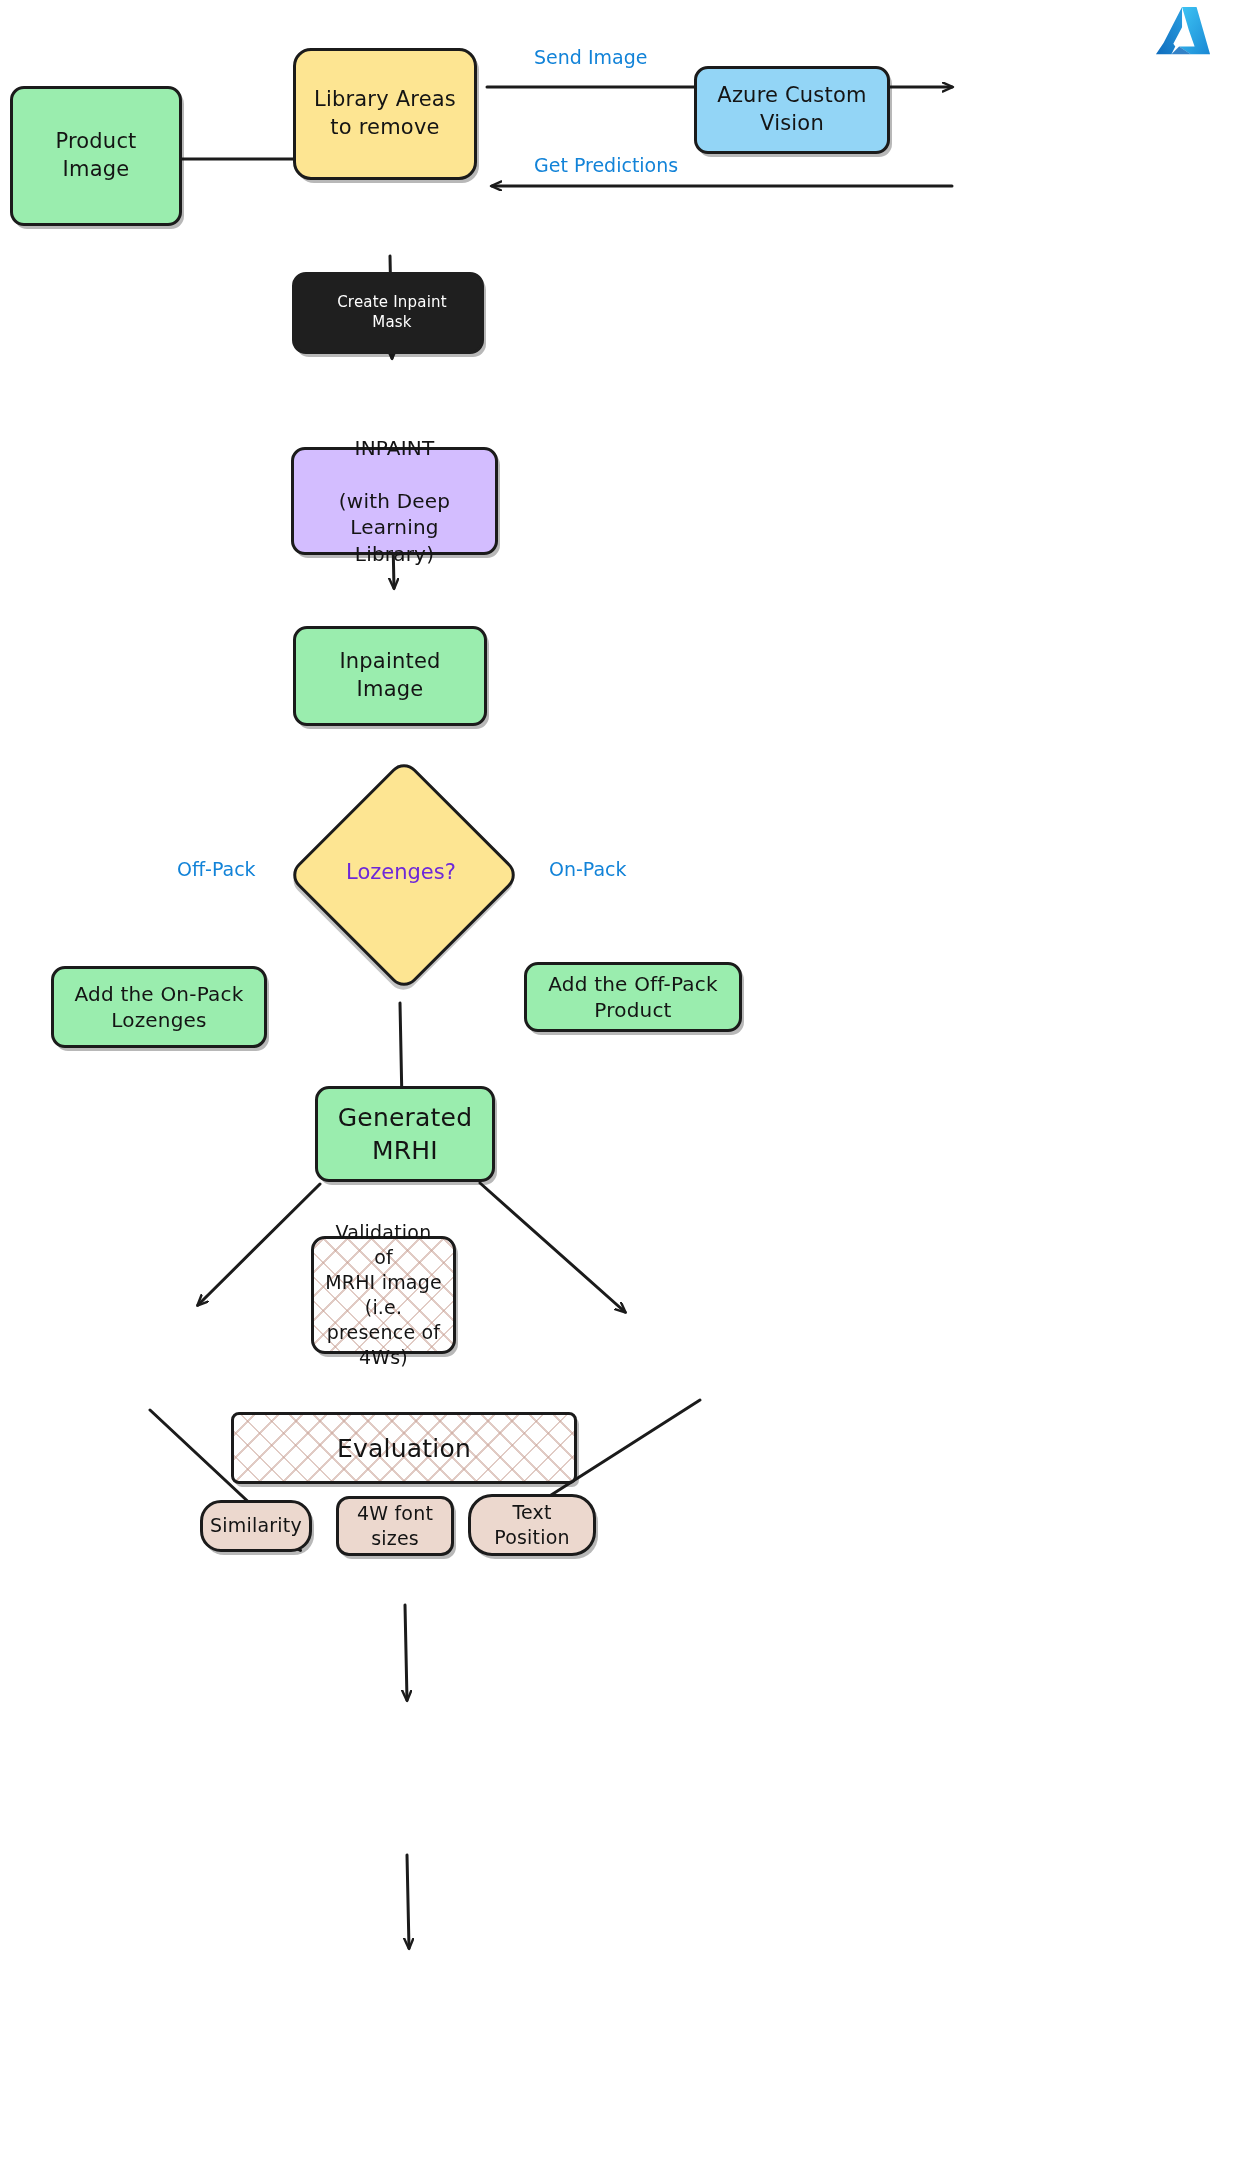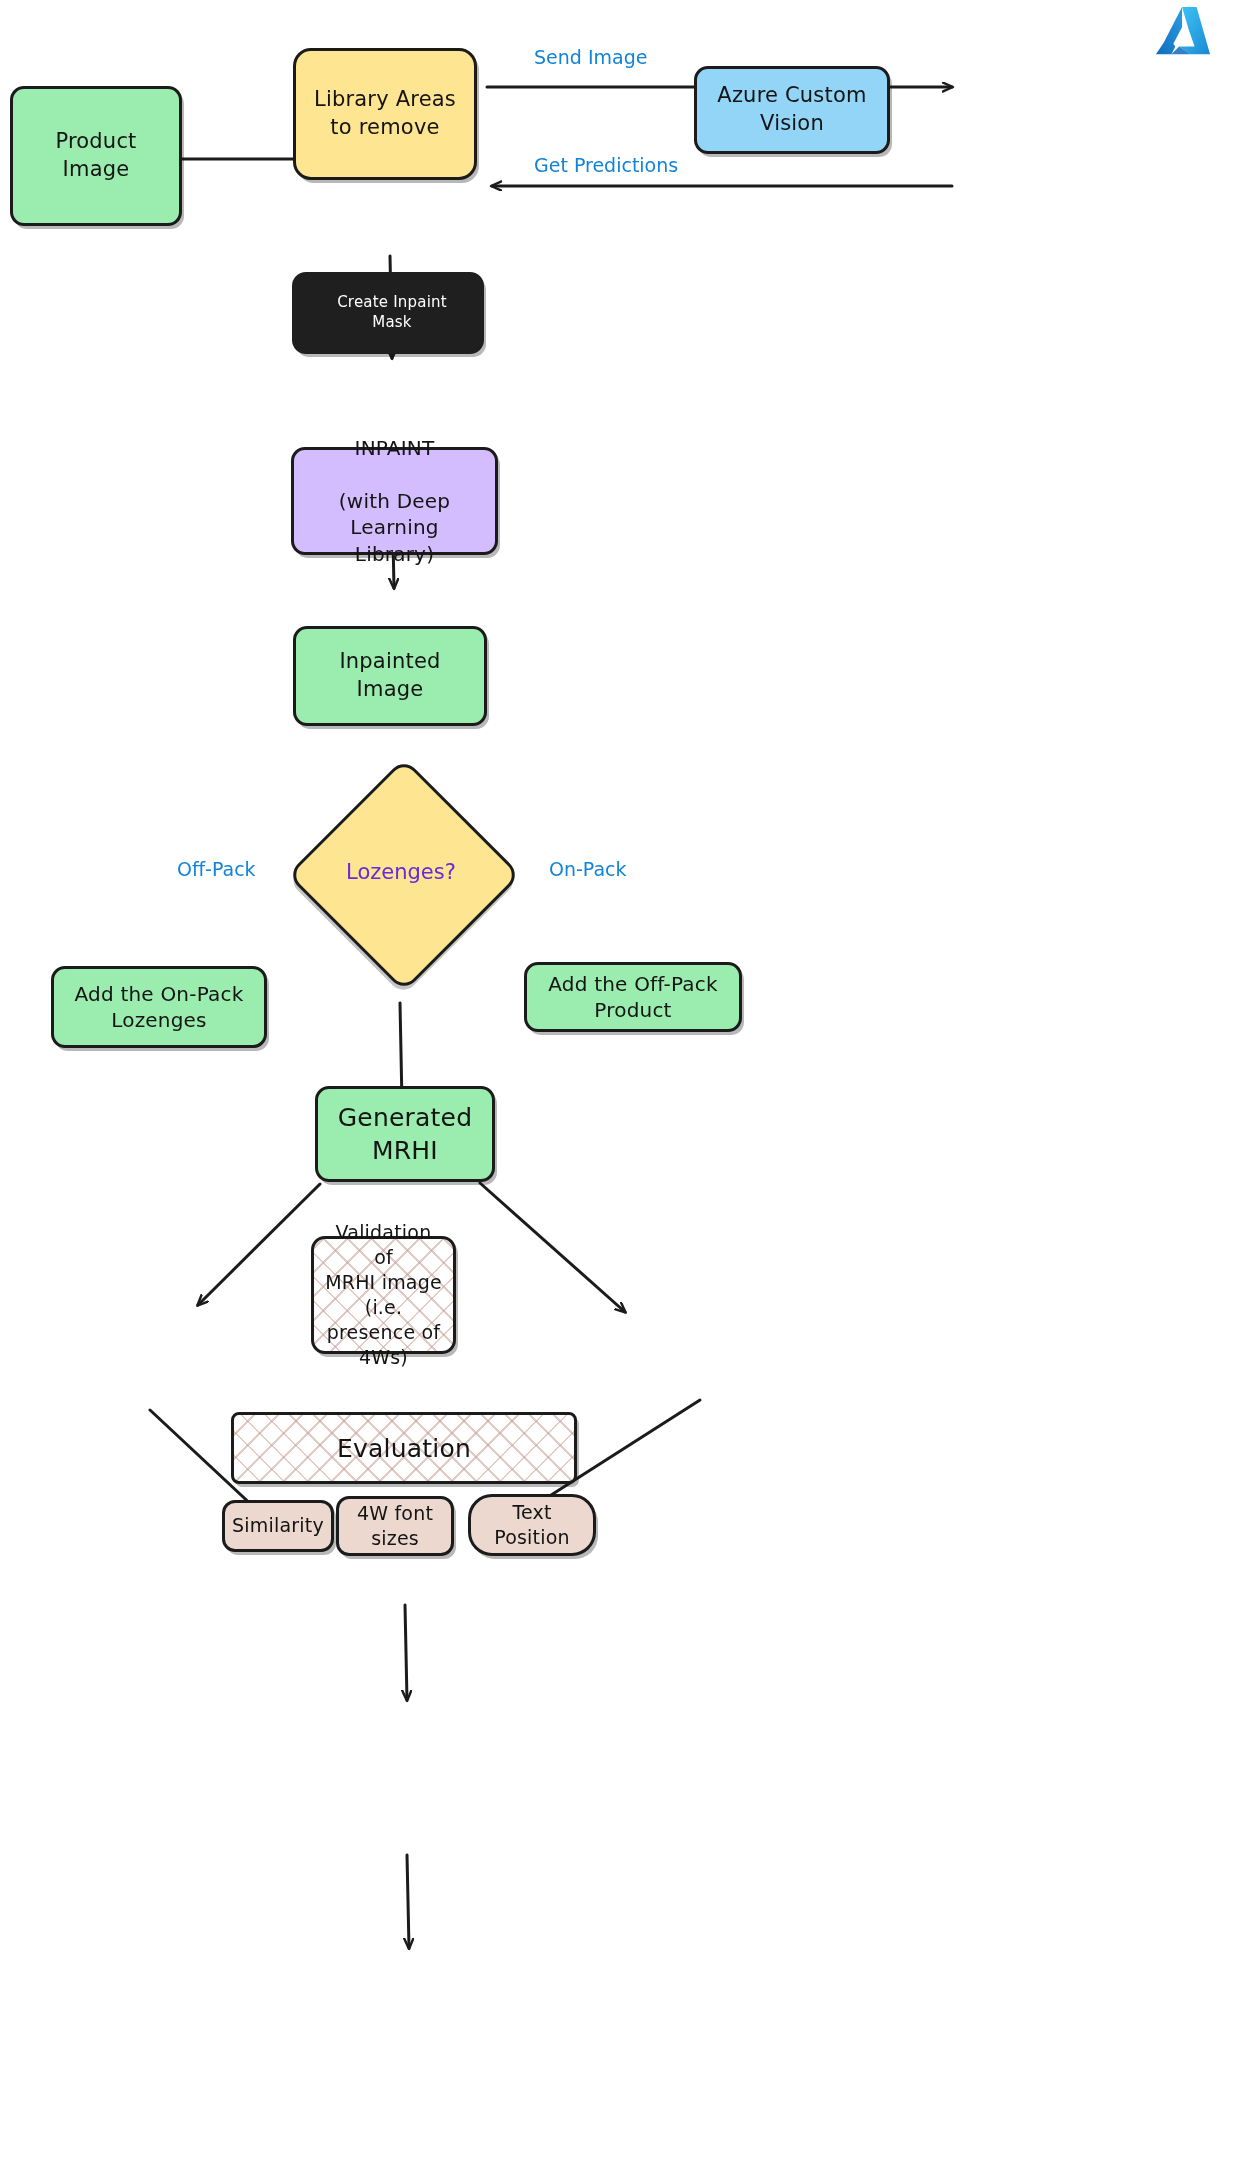--- a/index.html
+++ b/index.html
@@ -206,21 +206,21 @@
     <span class="txt">Validation of
 MRHI image (i.e.
 presence of
 4Ws)</span>
   </div>
 
   <div class="node hatch" style="left:231px; top:1412px; width:346px; height:72px; font-size:25px; border-radius:8px;">
     <span class="txt">Evaluation</span>
   </div>
 
-  <div class="node tan" style="left:222px; top:1500px; width:112px; height:52px; font-size:19px; border-radius:13px;">
+  <div class="node tan" style="left:200px; top:1500px; width:112px; height:52px; font-size:19px; border-radius:21px;">
     <span class="txt">Similarity</span>
   </div>
 
   <div class="node tan" style="left:336px; top:1496px; width:118px; height:60px; font-size:19px; border-radius:13px;">
     <span class="txt">4W font
 sizes</span>
   </div>
 
   <div class="node tan" style="left:468px; top:1494px; width:128px; height:62px; font-size:19px; border-radius:24px;">
     <span class="txt">Text

